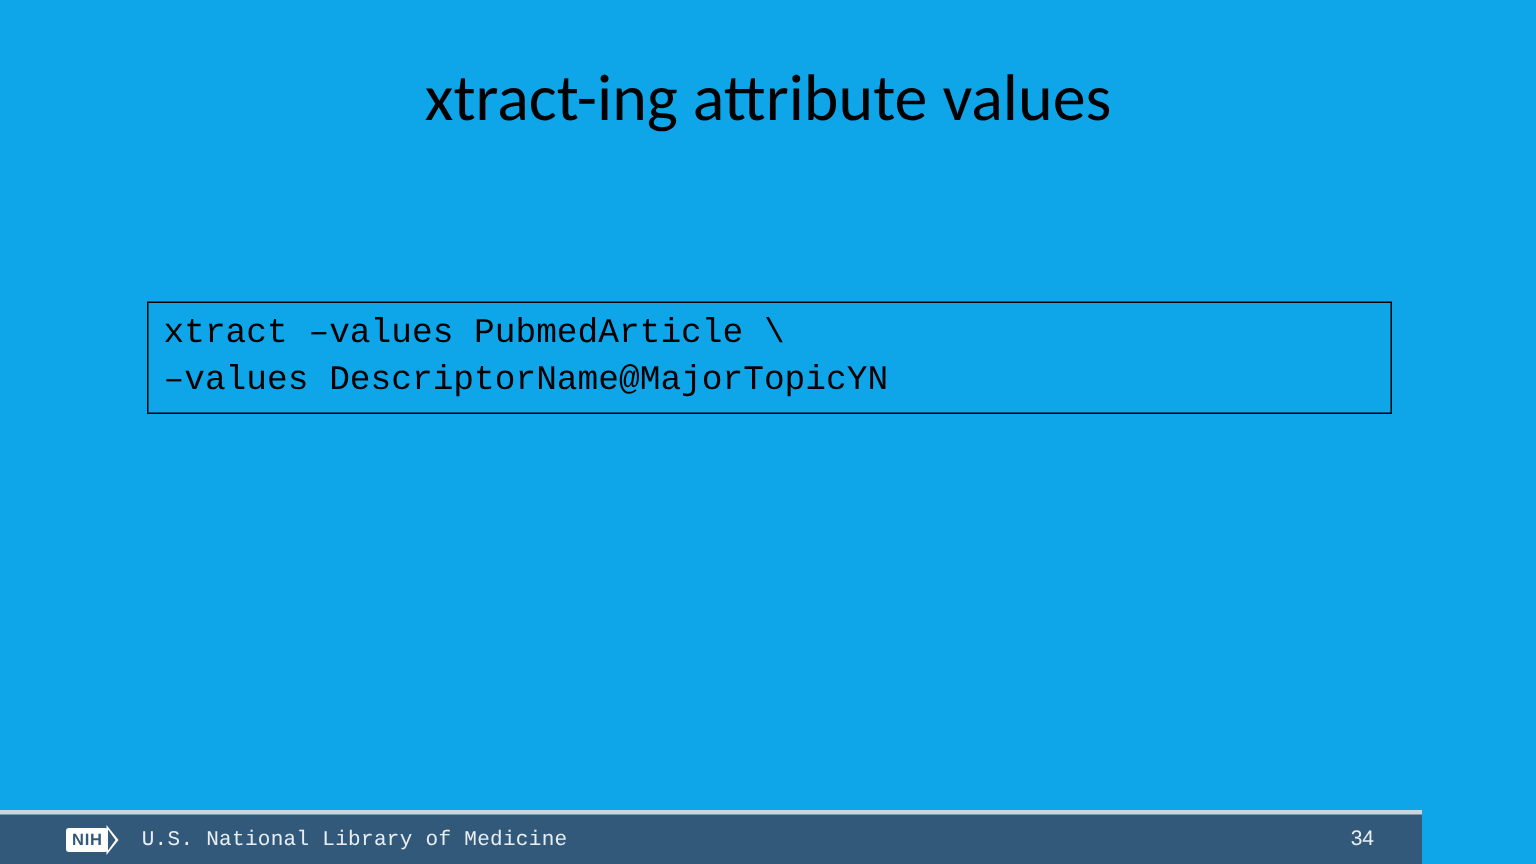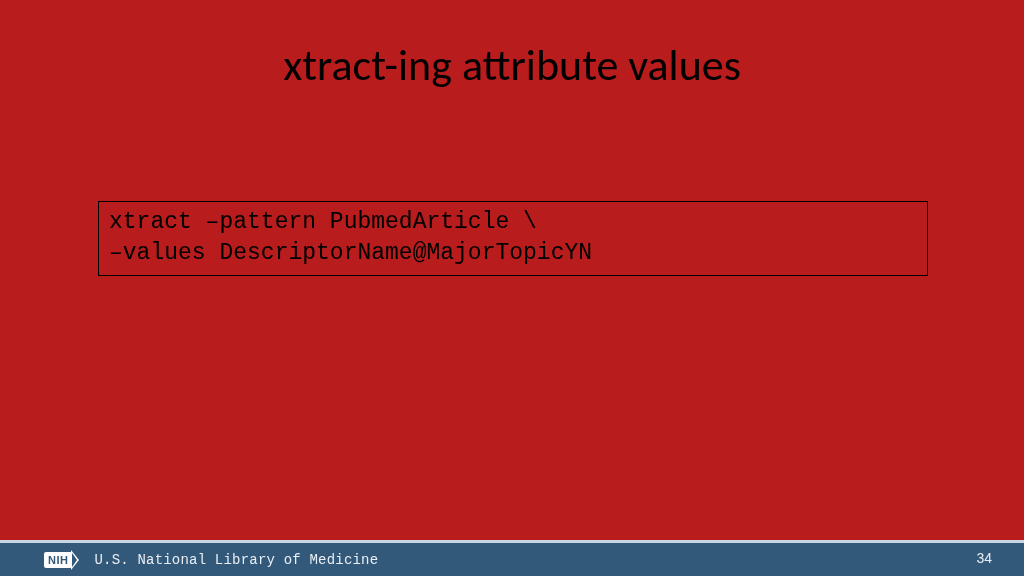--- a/index.html
+++ b/index.html
@@ -1,21 +1,21 @@
 <!DOCTYPE html>
 <html><head>
 <meta charset="utf-8">
 <style>
   * { box-sizing: border-box; margin: 0; padding: 0; }
   html, body { width: 1024px; height: 576px; overflow: hidden; font-family: Calibri, Arial, sans-serif; background: #fff; }
   .slide {
     position: relative;
     width: 1024px;
     height: 576px;
-    background: #b91c1c;
+    background: #0ea5e9;
   }
   .title {
     position: absolute;
     top: 38px;
     left: 0;
     width: 100%;
     text-align: center;
     font-size: 44px;
     font-weight: 400;
     color: #000;
@@ -49,21 +49,21 @@
     font-family: Consolas, "Courier New", monospace;
     font-size: 23px;
     line-height: 1.35;
     color: #000;
     white-space: pre;
   }
   .footer {
     position: absolute;
     left: 0;
     bottom: 0;
-    width: 1024px;
+    width: 948px;
     height: 36px;
     background: #32597a;
     border-top: 3px solid #c7d5e4;
     display: flex;
     align-items: center;
     color: #e8eef4;
     font-family: "Segoe UI", Arial, sans-serif;
   }
   .footer .brand {
     display: flex;
@@ -119,21 +119,21 @@
   }
 </style>
 </head>
 <body>
 
 <div class="slide">
 
   <h1 class="title">xtract-ing attribute values</h1>
 
 
-  <div class="code-box"><span>xtract –pattern PubmedArticle \</span>
+  <div class="code-box"><span>xtract –values PubmedArticle \</span>
 <span>–values DescriptorName@MajorTopicYN</span></div>
 
   <div class="footer">
     <div class="brand">
       <span class="nih-logo">
         <span class="nih-box">NIH</span>
         <span class="nih-angle"></span>
         <span class="nih-angle-inner"></span>
       </span>
       <span class="brand-text">U.S. National Library of Medicine</span>

